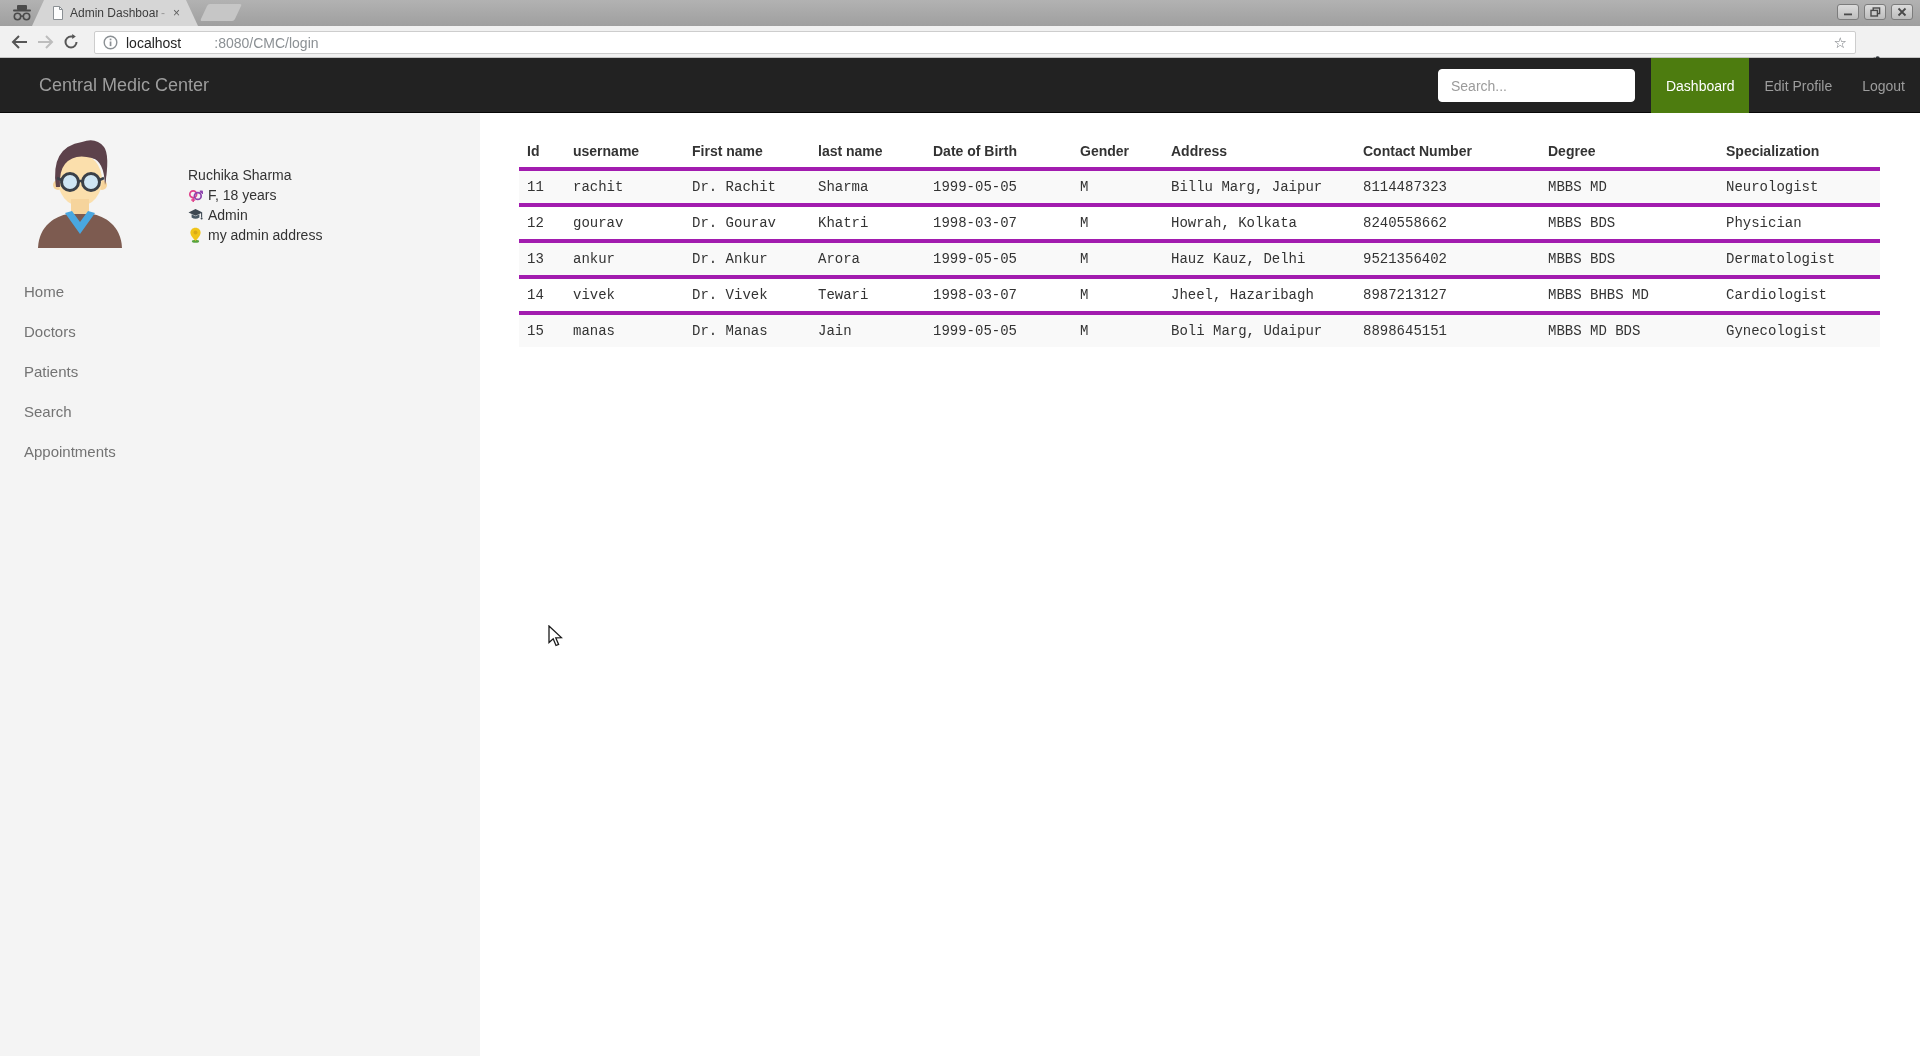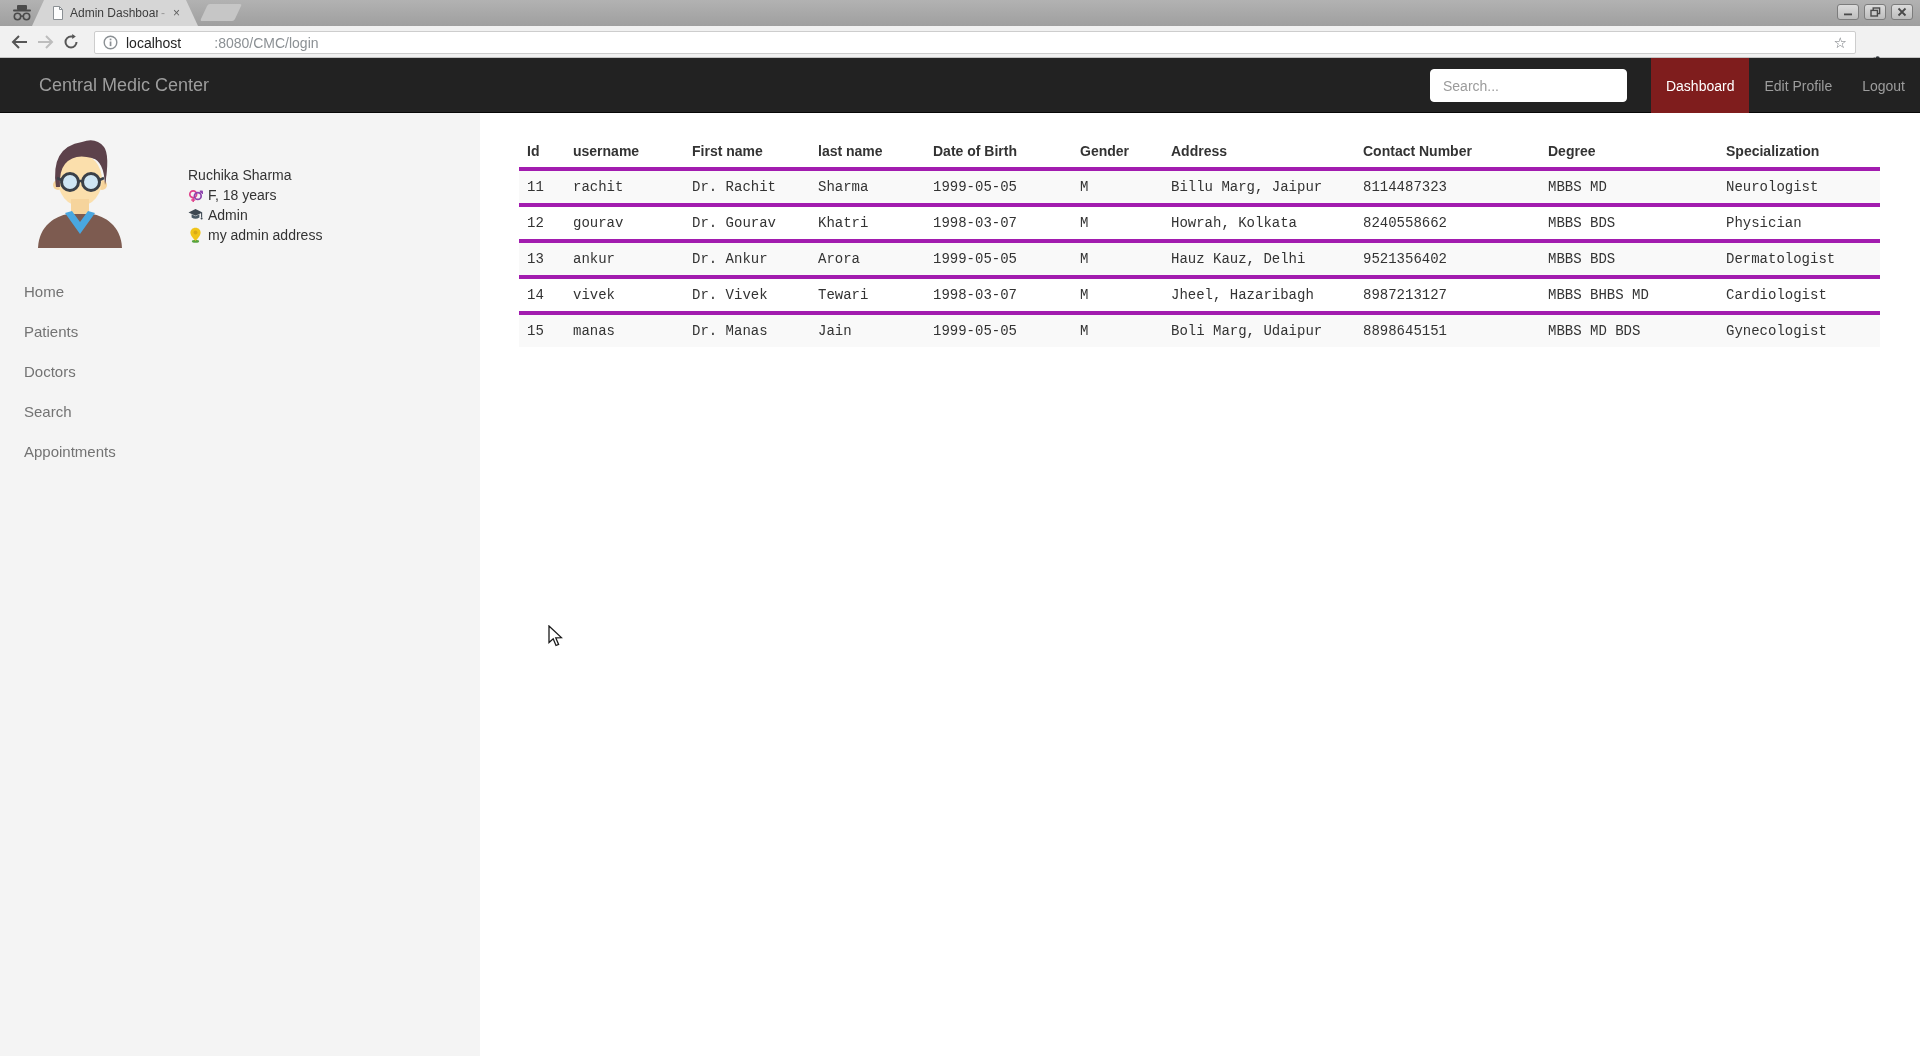--- a/index.html
+++ b/index.html
@@ -36,25 +36,25 @@
   .menu-dots { position:absolute; left:1897px; top:26px; height:32px; display:flex; align-items:center; }
 
   
   .navbar { position:absolute; left:0; top:58px; width:1920px; height:55px;
             background:#222; border-bottom:1px solid #080808; }
   .brand { position:absolute; left:16px; top:0; height:55px; display:flex; align-items:center;
            font-size:18px; color:#9d9d9d;margin-left:23px; }
   .nav-right { position:absolute; right:0; top:0; height:55px; display:flex; align-items:center; }
   .search-input { width:197px; height:33px; border:1px solid #fff; border-radius:4px;
                   padding:6px 12px; font-size:14px; font-family:"Liberation Sans",sans-serif;
-                  color:#555; outline:none; margin-right:24px; }
+                  color:#555; outline:none; margin-right:16px; }
   .search-input::placeholder { color:#9b9b9b; }
   .nav-item { height:55px; display:flex; align-items:center; padding:0 15px;
               font-size:14px; color:#9d9d9d; text-decoration:none; }
-  .nav-item.active { background:#7f1d1d; color:#fff; }
+  .nav-item.active { background:#4d7c0f; color:#fff; }
 
   
   .content { position:absolute; left:0; top:113px; width:1920px; height:943px; display:flex; }
   .sidebar { position:relative; width:480px; height:943px; background:#f4f4f4; }
   .main { position:relative; width:1440px; height:974px; background:#fff; }
 
   
   .avatar { position:absolute; left:34px; top:20px; }
   .profile-info { position:absolute; left:188px; top:52px; font-size:14px; color:#333; }
   .profile-info .line { display:flex; align-items:center; height:20px; }
@@ -221,22 +221,22 @@
           <svg width="15" height="16" viewBox="0 0 15 16">
             <ellipse cx="7.5" cy="14.2" rx="3.6" ry="1.5" fill="#57a33e"></ellipse>
             <path d="M7.5,0.8 C4.4,0.8 2.4,3 2.4,5.8 C2.4,9 7.5,14 7.5,14 C7.5,14 12.6,9 12.6,5.8 C12.6,3 10.6,0.8 7.5,0.8 Z" fill="#f0c419"></path>
             <circle cx="7.5" cy="5.6" r="2" fill="#d9a916"></circle>
           </svg>
           <span>my admin address</span>
         </div>
       </div>
       <ul class="menu">
         <li>Home</li>
+        <li>Doctors</li>
         <li>Patients</li>
-        <li>Doctors</li>
         <li>Search</li>
         <li>Appointments</li>
       </ul>
     </div>
 
     <div class="main">
       <div class="table-wrap">
         <table>
           <colgroup>
             <col style="width:46px">

